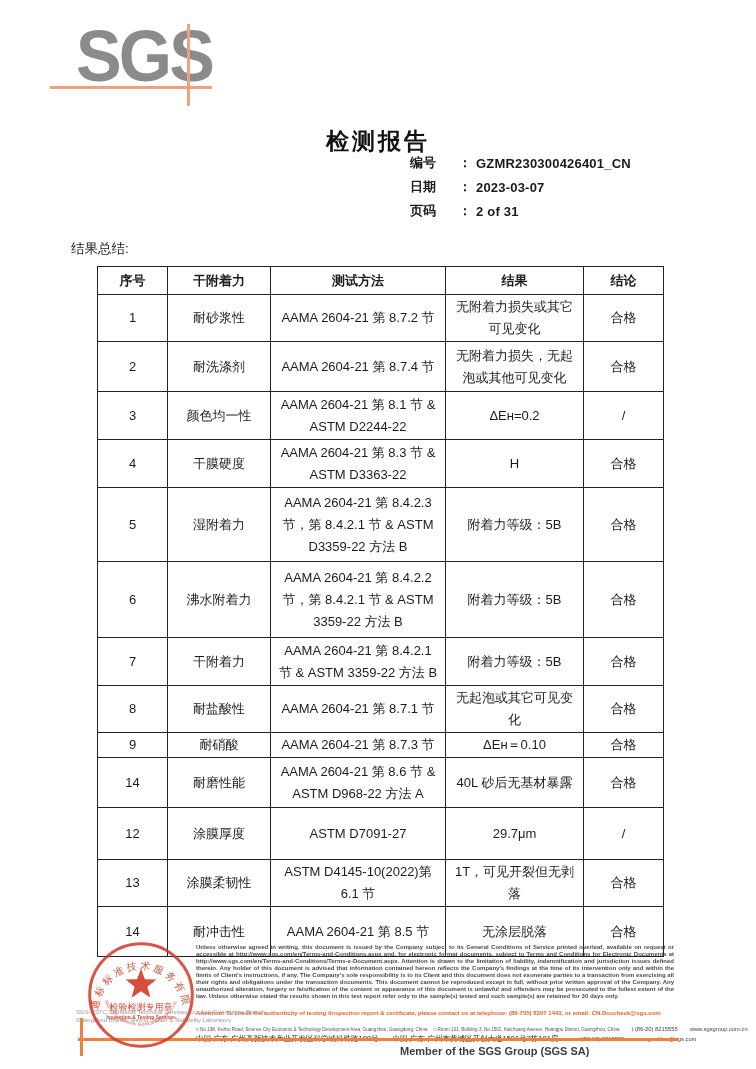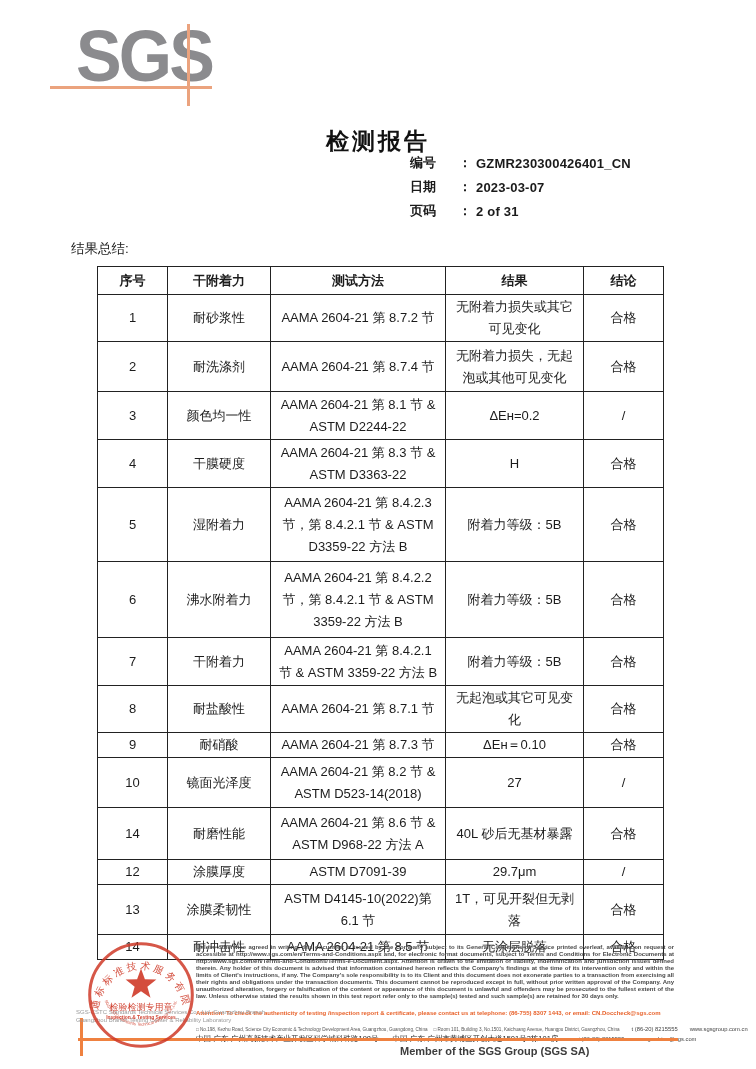--- a/index.html
+++ b/index.html
@@ -172,37 +172,30 @@
           <td>合格</td>
         </tr>
         <tr>
           <td>9</td>
           <td>耐硝酸</td>
           <td>AAMA 2604-21 第 8.7.3 节</td>
           <td>ΔEʜ＝0.10</td>
           <td>合格</td>
         </tr>
         <tr>
-          <td>10</td>
-          <td>镜面光泽度</td>
-          <td>AAMA 2604-21 第 8.2 节 &amp; ASTM D523-14(2018)</td>
-          <td>27</td>
-          <td>/</td>
-        </tr>
-        <tr>
           <td>14</td>
           <td>耐磨性能</td>
           <td>AAMA 2604-21 第 8.6 节 &amp; ASTM D968-22 方法 A</td>
           <td>40L 砂后无基材暴露</td>
           <td>合格</td>
         </tr>
         <tr>
           <td>12</td>
           <td>涂膜厚度</td>
-          <td>ASTM D7091-39</td>
+          <td>ASTM D7091-27</td>
           <td>29.7μm</td>
           <td>/</td>
         </tr>
         <tr>
           <td>13</td>
           <td>涂膜柔韧性</td>
           <td>ASTM D4145-10(2022)第 6.1 节</td>
           <td>1T，可见开裂但无剥落</td>
           <td>合格</td>
         </tr>

